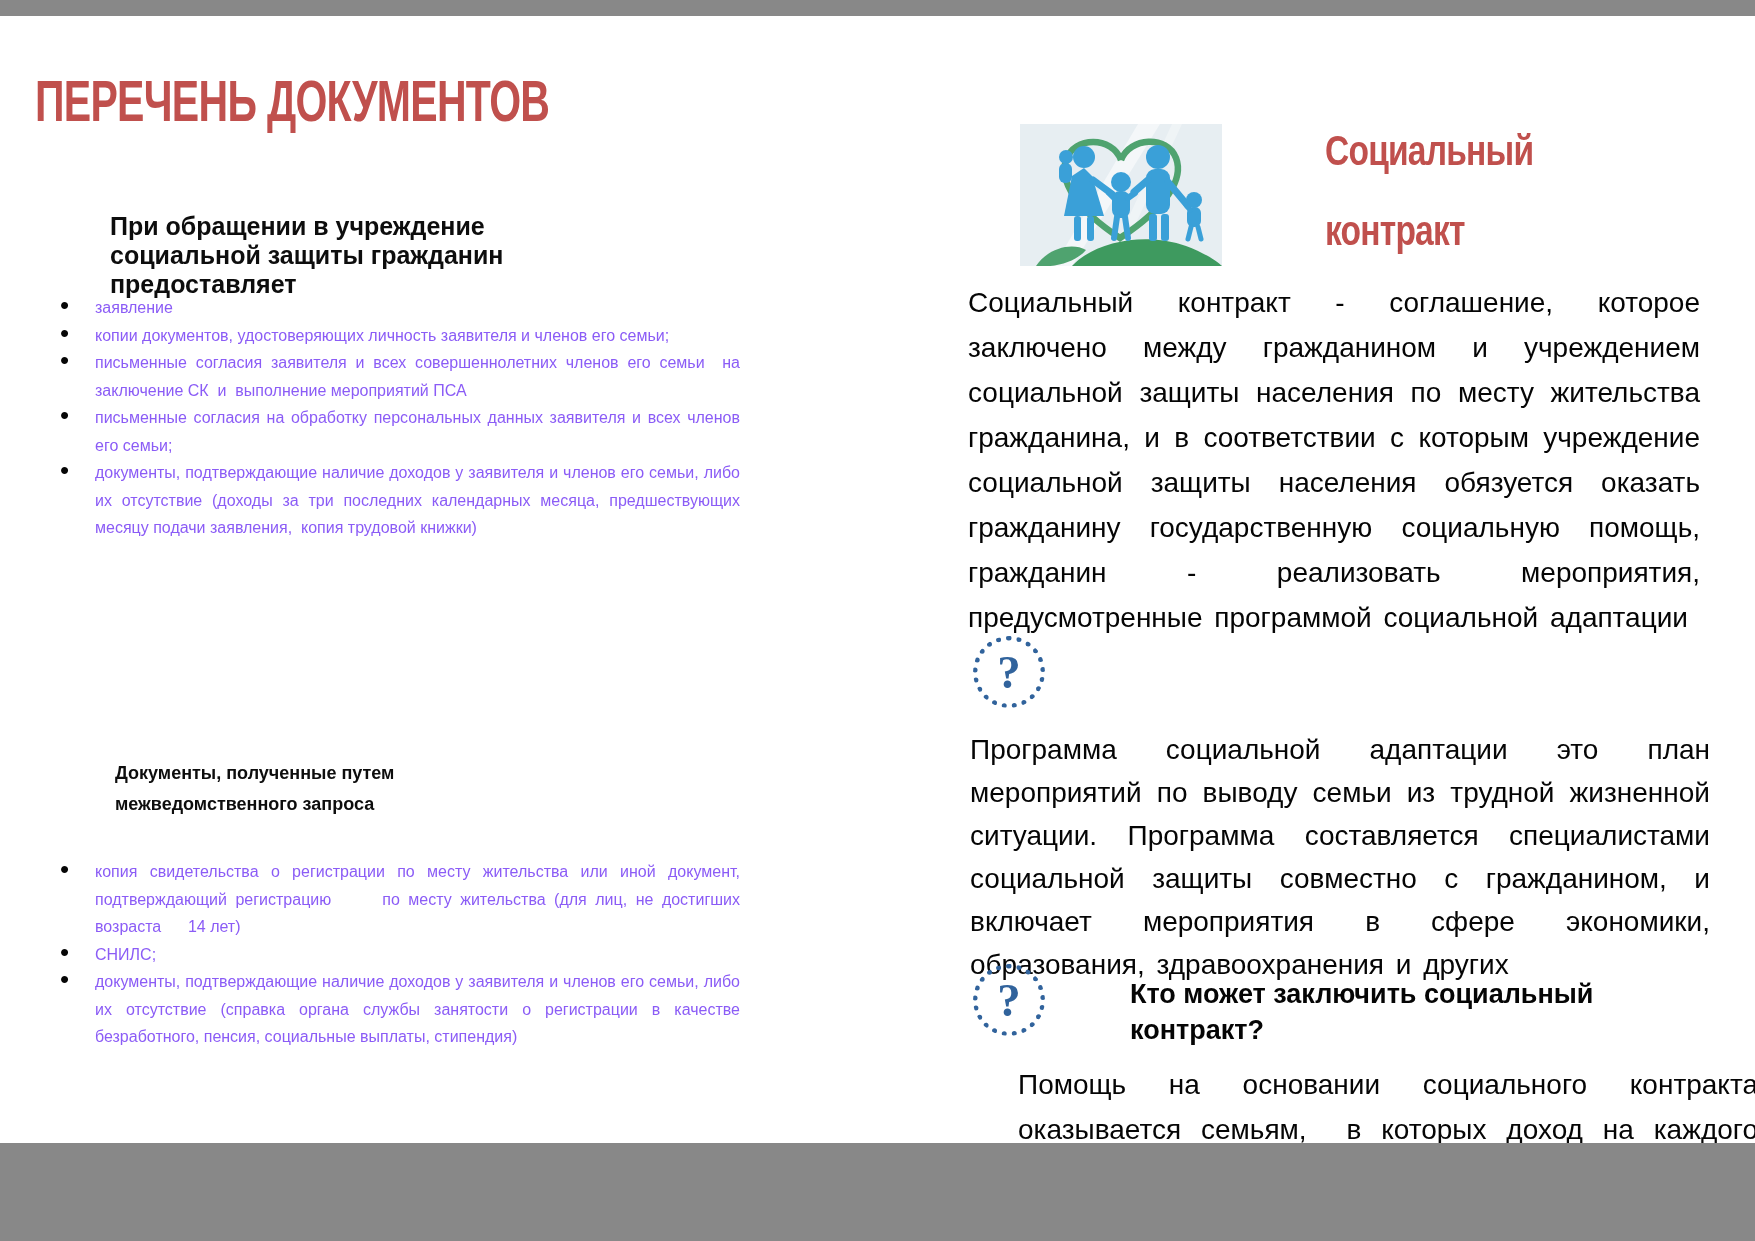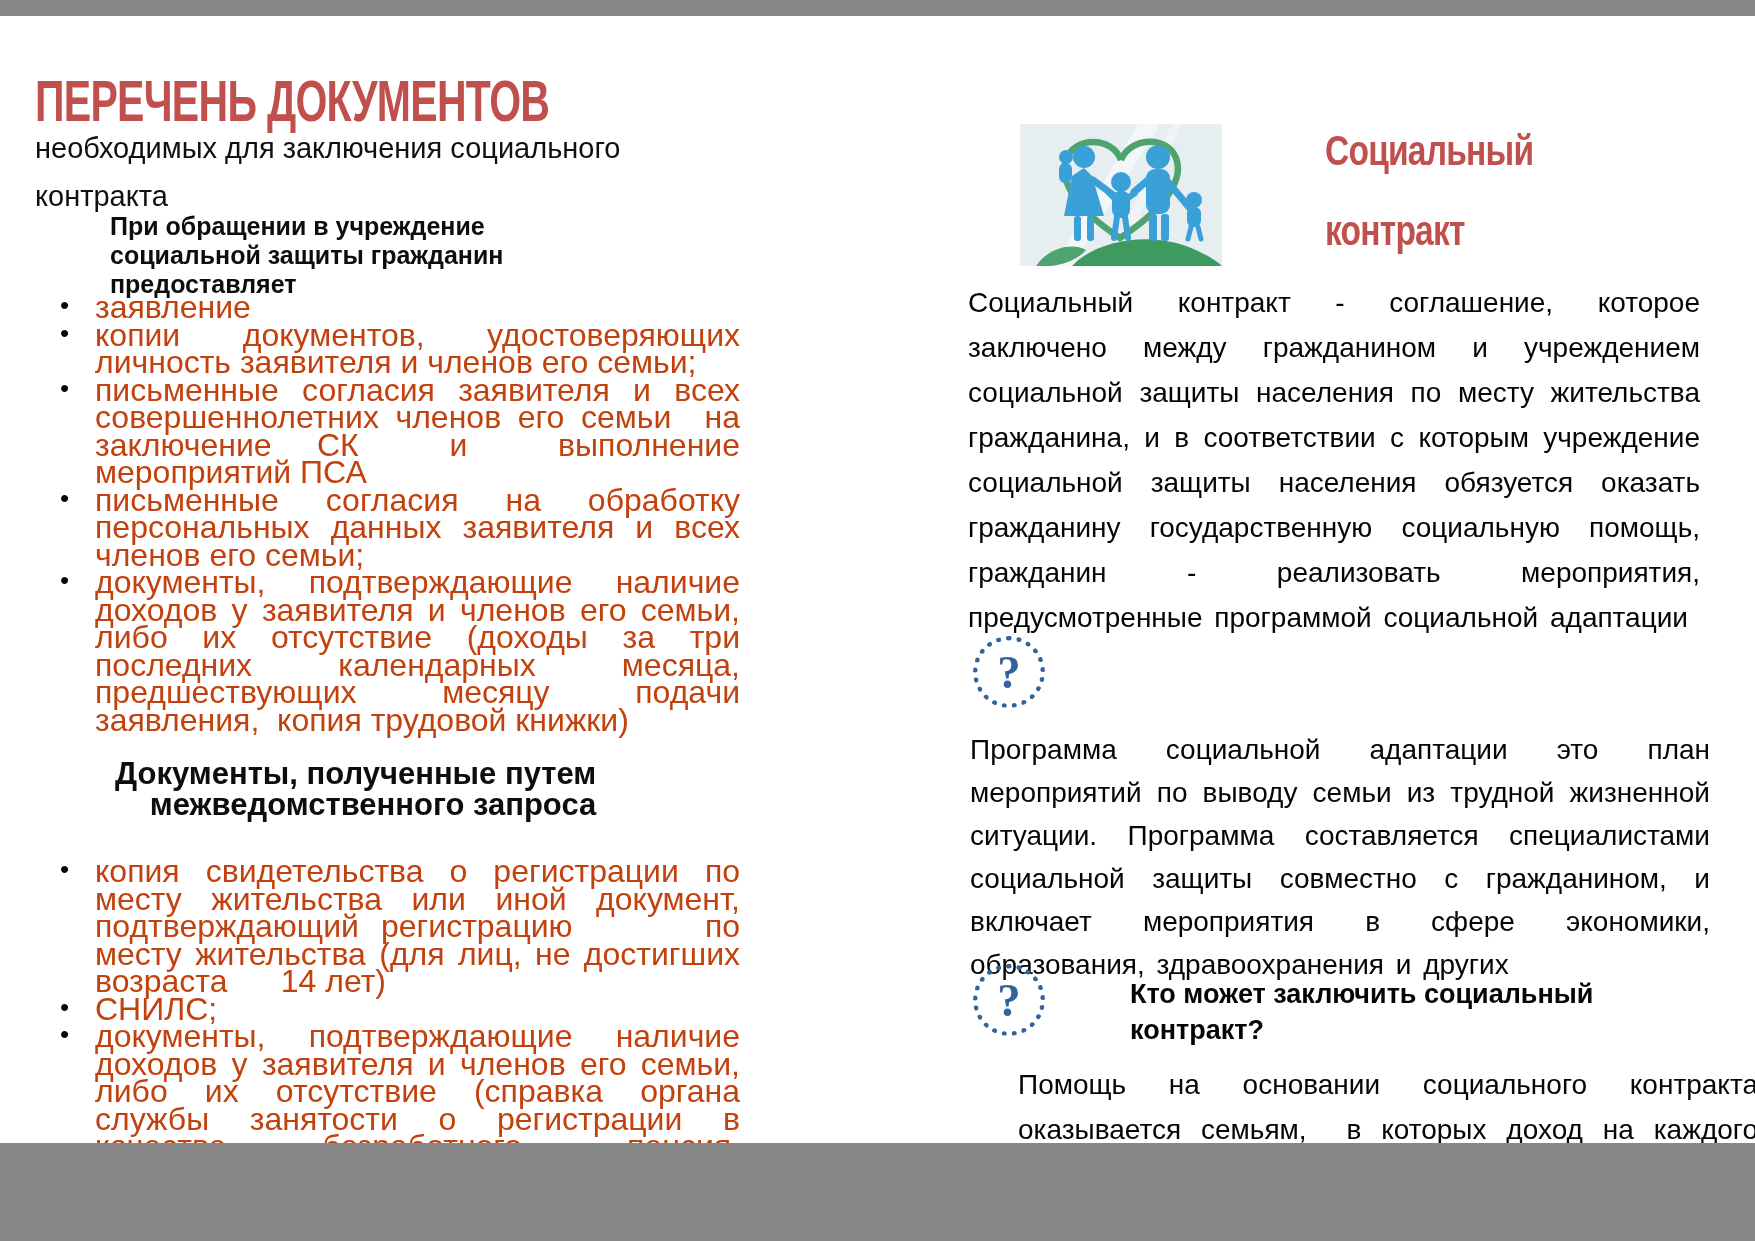--- a/index.html
+++ b/index.html
@@ -22,24 +22,24 @@
     position:absolute;left:35px;top:52px;
     font-size:57px;font-weight:800;color:var(--accent-red);
     transform:scaleX(.72);transform-origin:left top;white-space:nowrap;
     letter-spacing:-1px;
   }
   .l-subtitle{
     position:absolute;left:35px;top:108px;width:610px;
     font-size:29px;line-height:48px;color:#101010;
   }
   .l-head1{position:absolute;left:110px;top:196px;font-size:25px;font-weight:700;line-height:29px;}
-  .l-head2{position:absolute;left:115px;top:742px;font-size:31px;font-weight:700;line-height:31px;text-align:right;}
+  .l-head2{position:absolute;left:115px;top:742px;font-size:18px;font-weight:700;line-height:31px;}
   .l-list{
     position:absolute;left:40px;width:700px;list-style:none;
-    font-size:32px;line-height:27.5px;color:#c2410c;
+    font-size:16px;line-height:27.5px;color:#8b5cf6;
   }
   .l-list.first{top:278px;}
   .l-list.second{top:842px;}
   .l-list li{
     position:relative;padding-left:55px;
     text-align:justify;text-align-last:left;
   }
   .l-list li::before{
     content:"\2022";position:absolute;left:20px;top:-2px;
     font-size:26px;color:#060606;
@@ -82,21 +82,20 @@
   .fam-st{stroke:var(--logo-blue);fill:none;stroke-linecap:round;}
   .heart-st{stroke:var(--logo-green);fill:none;}
 </style>
 </head>
 <body>
 
 <div class="page">
 
   <div class="l-title">ПЕРЕЧЕНЬ ДОКУМЕНТОВ</div>
 
-  <div class="l-subtitle">необходимых для заключения социального контракта</div>
 
   <div class="l-head1">
     <span class="qline" style="display:block">При обращении в учреждение</span>
     <span class="qline" style="display:block">социальной защиты гражданин</span>
     <span class="qline" style="display:block">предоставляет</span>
   </div>
 
   <ul class="l-list first">
     <li>заявление</li>
     <li>копии документов, удостоверяющих личность заявителя и членов его семьи;</li>

